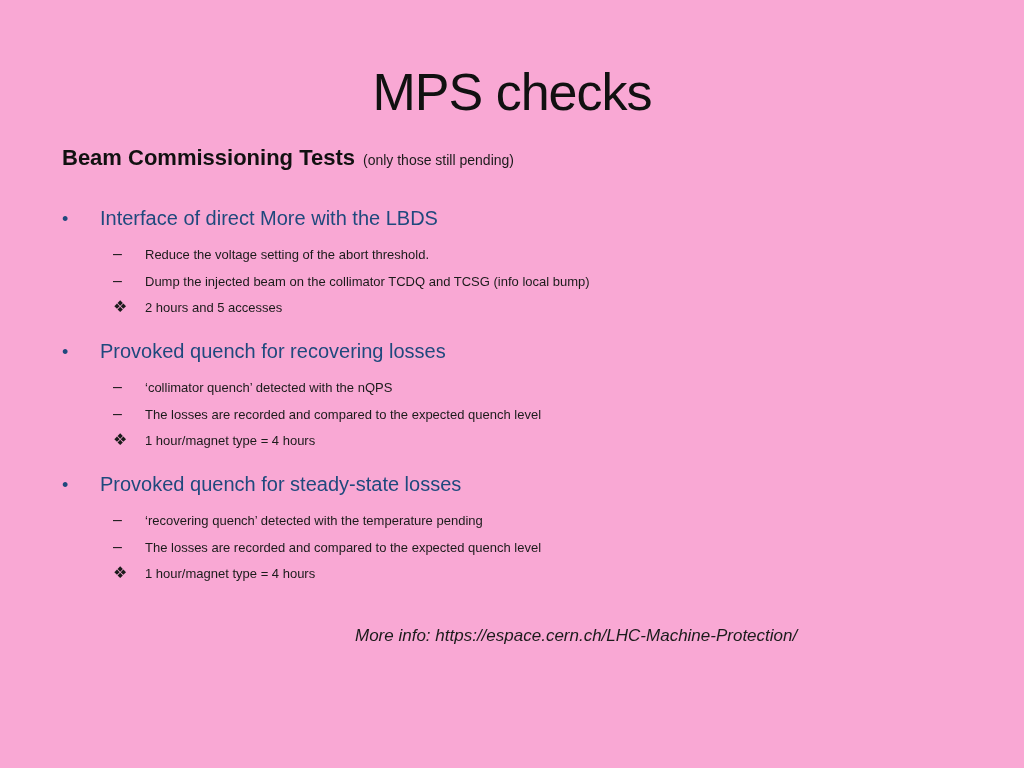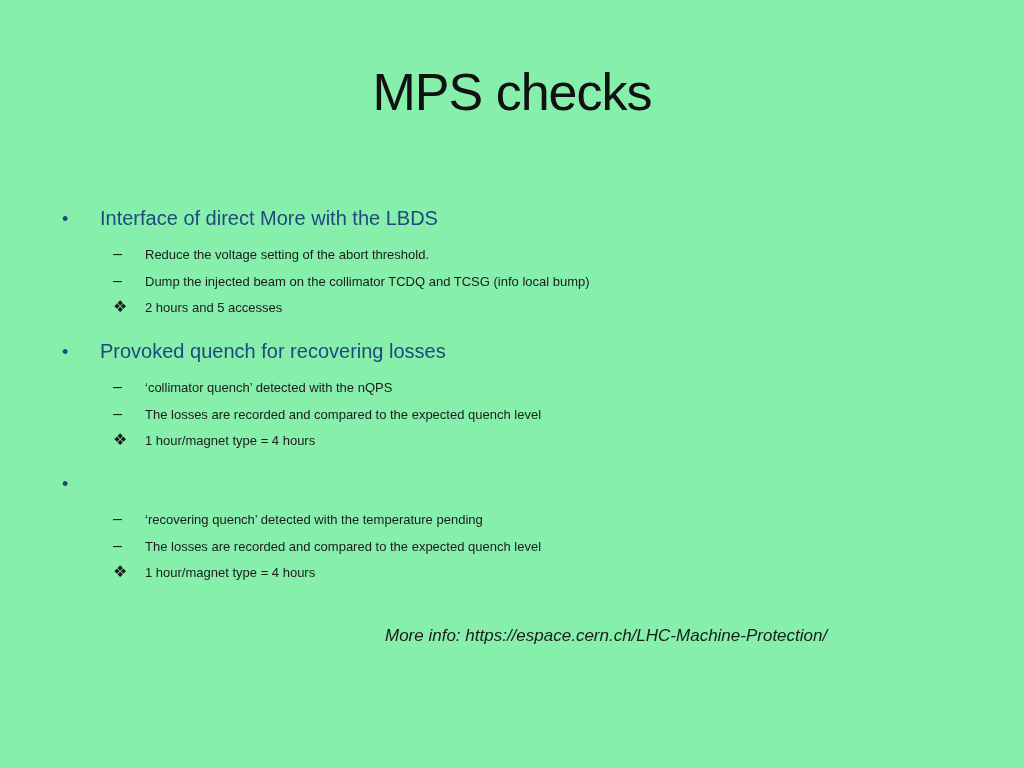--- a/index.html
+++ b/index.html
@@ -7,21 +7,21 @@
   body {
     background: #ffffff;
     font-family: "Liberation Sans", "DejaVu Sans", sans-serif;
     color: #1b1b1b;
     overflow: hidden;
   }
   .slide {
     position: relative;
     width: 1024px;
     height: 768px;
-    background: #86efac;
+    background: #f9a8d4;
   }
   .slide-title {
     position: absolute;
     top: 62px;
     left: 0;
     width: 100%;
     text-align: center;
     font-size: 52px;
     font-weight: 400;
     color: #111111;
@@ -79,35 +79,39 @@
     flex: 0 0 32px;
     font-size: 16px;
     color: #1b1b1b;
   }
   .item-text {
     font-size: 13px;
     color: #1b1b1b;
   }
   .footer-note {
     position: absolute;
-    left: 385px;
+    left: 355px;
     top: 626px;
     font-size: 17px;
     font-style: italic;
     color: #1b1b1b;
     white-space: nowrap;
   }
 </style>
 </head>
 <body>
 
 <div class="slide">
 
   <div class="slide-title">MPS checks</div>
 
+  <div class="subtitle-row">
+    <span class="subtitle-main">Beam Commissioning Tests</span>
+    <span class="subtitle-note">(only those still pending)</span>
+  </div>
 
   <div class="section section-1">
     <div class="heading-row">
       <span class="bullet-dot">•</span>
       <span class="heading-text">Interface of direct More with the LBDS</span>
     </div>
     <div class="item-row">
       <span class="item-marker">–</span>
       <span class="item-text">Reduce the voltage setting of the abort threshold.</span>
     </div>
@@ -136,20 +140,21 @@
     </div>
     <div class="item-row">
       <span class="item-marker">❖</span>
       <span class="item-text">1 hour/magnet type = 4 hours</span>
     </div>
   </div>
 
   <div class="section section-3">
     <div class="heading-row">
       <span class="bullet-dot">•</span>
+      <span class="heading-text">Provoked quench for steady-state losses</span>
     </div>
     <div class="item-row">
       <span class="item-marker">–</span>
       <span class="item-text">‘recovering quench’ detected with the temperature pending</span>
     </div>
     <div class="item-row">
       <span class="item-marker">–</span>
       <span class="item-text">The losses are recorded and compared to the expected quench level</span>
     </div>
     <div class="item-row">

